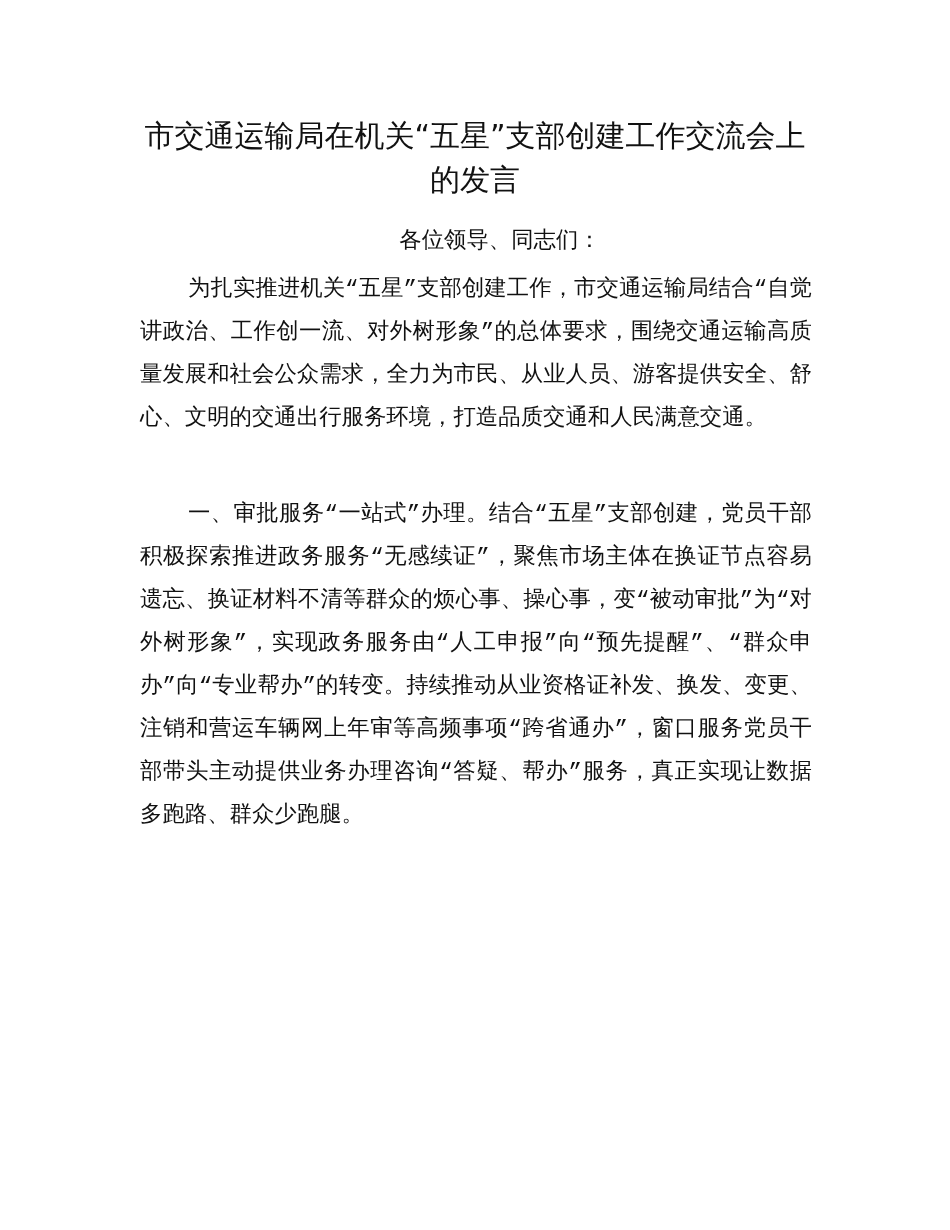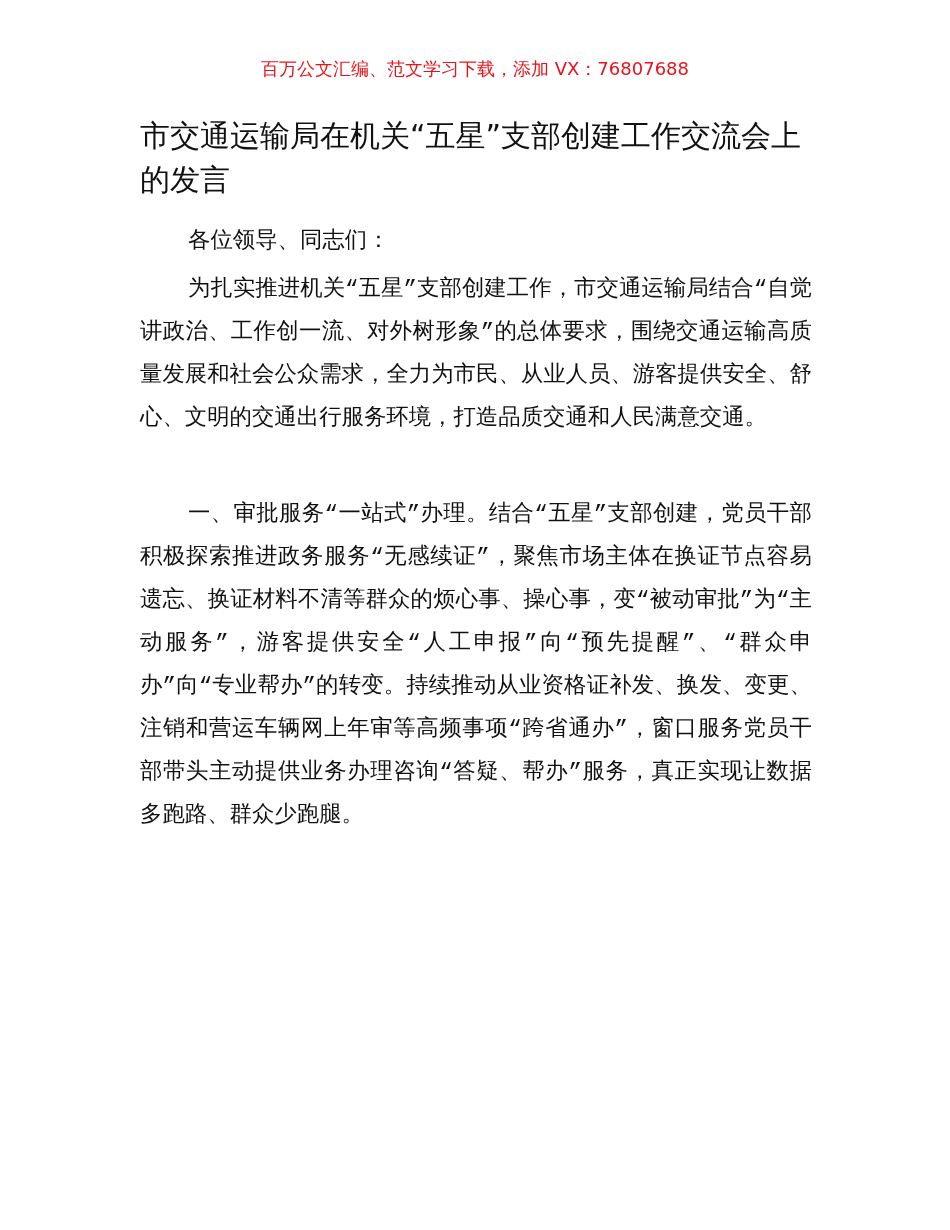--- a/index.html
+++ b/index.html
@@ -31,20 +31,21 @@
       font-size: 18px;
       line-height: 24px;
       color: #e5141b;
       letter-spacing: 0px;
     }
     .title {
       position: absolute;
       top: 114px;
       left: 140px;
       width: 670px;
+      text-align: center;
       font-size: 30px;
       line-height: 44px;
       color: #111111;
     }
     .body-text {
       position: absolute;
       left: 140px;
       width: 672px;
       font-size: 22.4px;
       line-height: 43px;
@@ -56,33 +57,32 @@
     .para {
       text-indent: 48px;
       text-align: justify;
       text-justify: inter-character;
       word-break: break-all;
       font-family: Liberation Mono, monospace;
     }
     .p1 { top: 268px; }
     .p2 { top: 493px; }
     .p3 { top: 891px; }
-    .greeting-inner { padding-left: 48px; }
+    .greeting-inner { padding-left: 48px; text-align: center; }
   </style>
 </head>
 <body>
 
 <div class="page">
 
-  <div class="watermark">百万公文汇编、范文学习下载，添加 VX：76807688</div>
 
   <div class="title">市交通运输局在机关“五星”支部创建工作交流会上的发言</div>
 
   <div class="body-text greeting">
     <div class="greeting-inner">各位领导、同志们：</div>
   </div>
 
   <div class="body-text para p1">为扎实推进机关“五星”支部创建工作，市交通运输局结合“自觉讲政治、工作创一流、对外树形象”的总体要求，围绕交通运输高质量发展和社会公众需求，全力为市民、从业人员、游客提供安全、舒心、文明的交通出行服务环境，打造品质交通和人民满意交通。</div>
 
-  <div class="body-text para p2">一、审批服务“一站式”办理。结合“五星”支部创建，党员干部积极探索推进政务服务“无感续证”，聚焦市场主体在换证节点容易遗忘、换证材料不清等群众的烦心事、操心事，变“被动审批”为“主动服务”，游客提供安全“人工申报”向“预先提醒”、“群众申办”向“专业帮办”的转变。持续推动从业资格证补发、换发、变更、注销和营运车辆网上年审等高频事项“跨省通办”，窗口服务党员干部带头主动提供业务办理咨询“答疑、帮办”服务，真正实现让数据多跑路、群众少跑腿。</div>
+  <div class="body-text para p2">一、审批服务“一站式”办理。结合“五星”支部创建，党员干部积极探索推进政务服务“无感续证”，聚焦市场主体在换证节点容易遗忘、换证材料不清等群众的烦心事、操心事，变“被动审批”为“对外树形象”，实现政务服务由“人工申报”向“预先提醒”、“群众申办”向“专业帮办”的转变。持续推动从业资格证补发、换发、变更、注销和营运车辆网上年审等高频事项“跨省通办”，窗口服务党员干部带头主动提供业务办理咨询“答疑、帮办”服务，真正实现让数据多跑路、群众少跑腿。</div>
 
 
 </div>
 
 </body></html>

